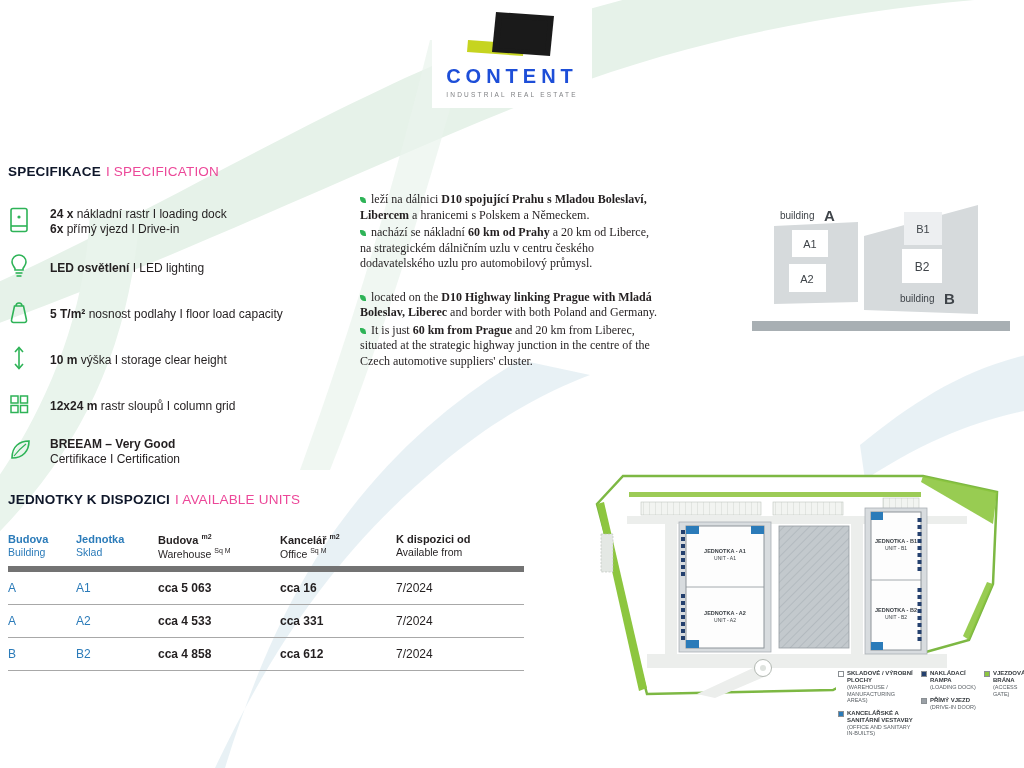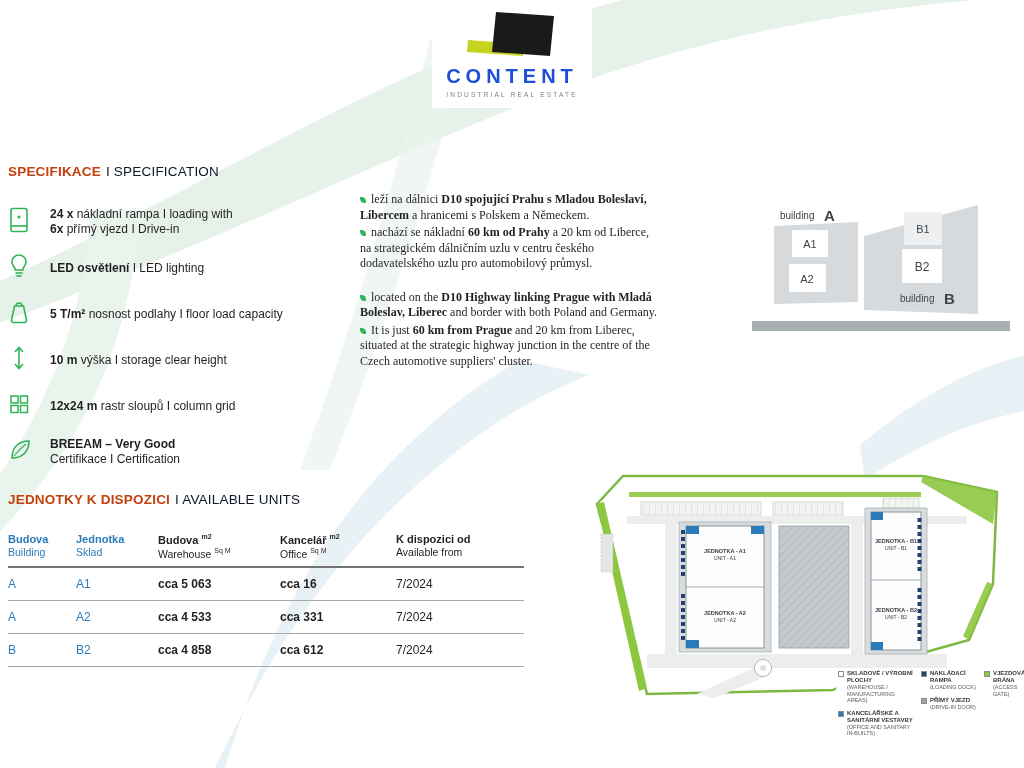--- a/index.html
+++ b/index.html
@@ -12,22 +12,22 @@
   .bg { position:absolute; left:0; top:0; z-index:0; }
   .layer { position:absolute; z-index:1; }
 
   
   .logo { left:432px; top:6px; width:160px; text-align:center; background:#fff; padding:4px 6px 10px; }
   .logo-title { font-size:20px; font-weight:bold; letter-spacing:5px; color:#1d4ed8; margin-top:3px; }
   .logo-tagline { font-size:6.5px; letter-spacing:2.2px; color:#808285; margin-top:3px; }
 
   
   .sec-title { font-size:13.5px; letter-spacing:.2px; white-space:nowrap; }
-  .st-strong { color:#c2410c; font-weight:bold; }
-  .st-light { color:#0f172a; margin-left:5px; }
+  .st-strong { color:#0f172a; font-weight:bold; }
+  .st-light { color:#ec4899; margin-left:5px; }
 
   
   .specs { left:8px; top:164px; width:342px; }
   .spec-list { margin-top:28px; }
   .spec-item { display:flex; align-items:center; margin-bottom:16px; }
   .spec-icon { width:26px; flex:none; }
   .spec-text { margin-left:16px; font-size:12px; line-height:15px; }
   b { font-weight:bold; }
 
   
@@ -35,21 +35,21 @@
   .loc-list { margin-top:28px;font-family:Liberation Serif, serif; }
   .loc-p { font-size:12px; line-height:15.5px; margin-bottom:2px; }
   .loc-p.gap { margin-top:18px; }
   .leaf { display:inline-block; width:6px; height:6px; background:#2eb357;
           border-radius:0 75% 0 75%; margin-right:5px; }
 
   
   .units-sec { left:8px; top:492px; width:516px; }
   table { border-collapse:collapse; width:516px; margin-top:26px; table-layout:fixed; }
   th { text-align:left; vertical-align:top; padding:0 0 7px 0; font-size:11px; font-weight:normal; }
-  thead tr { border-bottom:2px solid #737373; }
+  thead tr { border-bottom:6px solid #737373; }
   tbody tr { border-bottom:1px solid #a8a8a8; }
   td { font-size:12px; padding:9px 0; }
   .h-cz { font-weight:bold; }
   .h-en { font-size:10.5px; margin-top:1px; }
   th.blue .h-cz, th.blue .h-en { color:#2b7bb9; }
   td.blue { color:#2b7bb9; }
   td.strong { font-weight:bold; }
   sup { font-size:7px; vertical-align:super; }
 
   
@@ -97,21 +97,21 @@
 
     <div class="spec-item">
       <span class="spec-icon">
         <svg width="22" height="26" viewBox="0 0 22 26">
             <rect x="3" y="1.5" width="16" height="23" rx="2" fill="none" stroke="#2eb357" stroke-width="1.6"></rect>
             <circle cx="11" cy="10" r="1.6" fill="#2eb357"></circle>
             <line x1="3" y1="19" x2="19" y2="19" stroke="#2eb357" stroke-width="1.6"></line>
           </svg>
       </span>
       <div class="spec-text">
-        <div><b>24 x</b><span> nákladní rampa  I loading with</span></div>
+        <div><b>24 x</b><span> nákladní rastr  I loading dock</span></div>
         <div><b>6x</b><span> přímý vjezd I Drive-in</span></div>
       </div>
     </div>
 
     <div class="spec-item">
       <span class="spec-icon">
         <svg width="22" height="26" viewBox="0 0 22 26">
             <path d="M11,2 a7,7 0 0 1 7,7 c0,3 -2,4.5 -3,6.5 l0,1.5 l-8,0 l0,-1.5 c-1,-2 -3,-3.5 -3,-6.5 a7,7 0 0 1 7,-7 Z" fill="none" stroke="#2eb357" stroke-width="1.6"></path>
             <line x1="7.5" y1="20" x2="14.5" y2="20" stroke="#2eb357" stroke-width="1.6"></line>
             <line x1="8.5" y1="23" x2="13.5" y2="23" stroke="#2eb357" stroke-width="1.6"></line>

